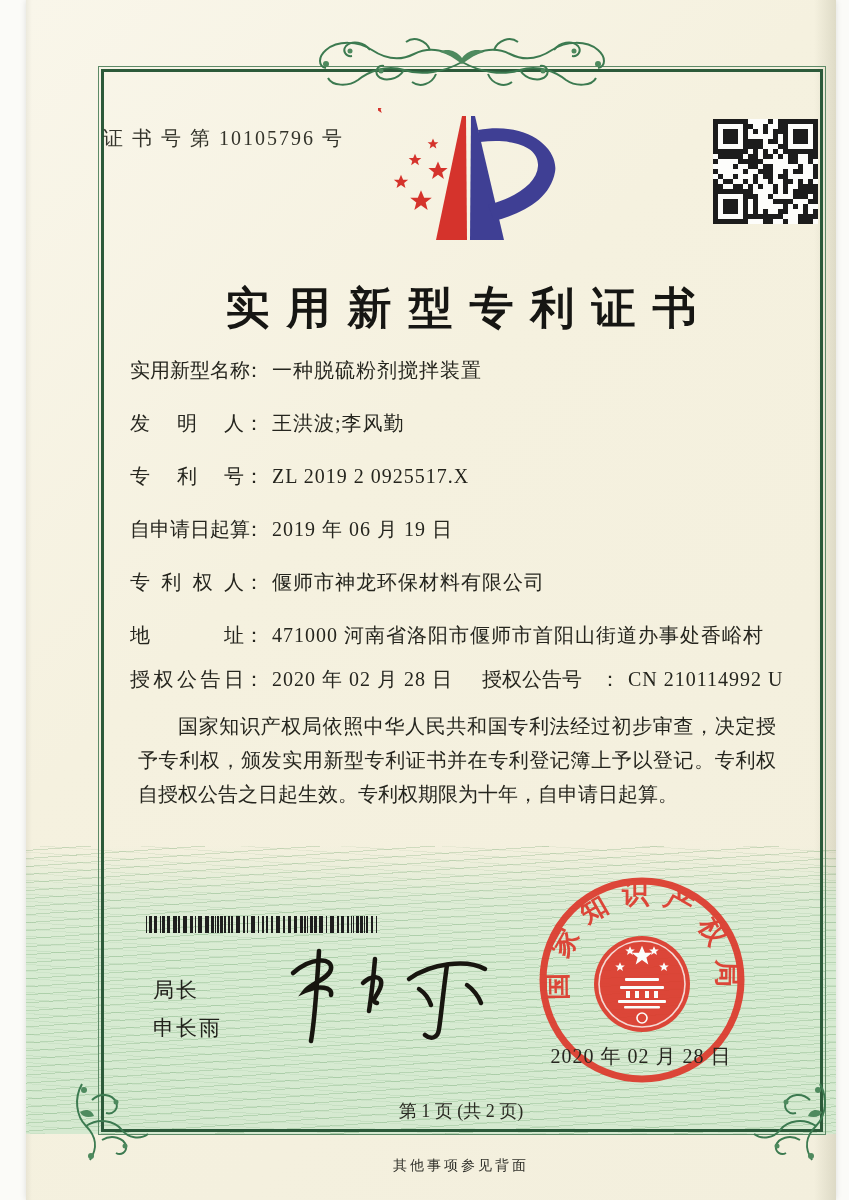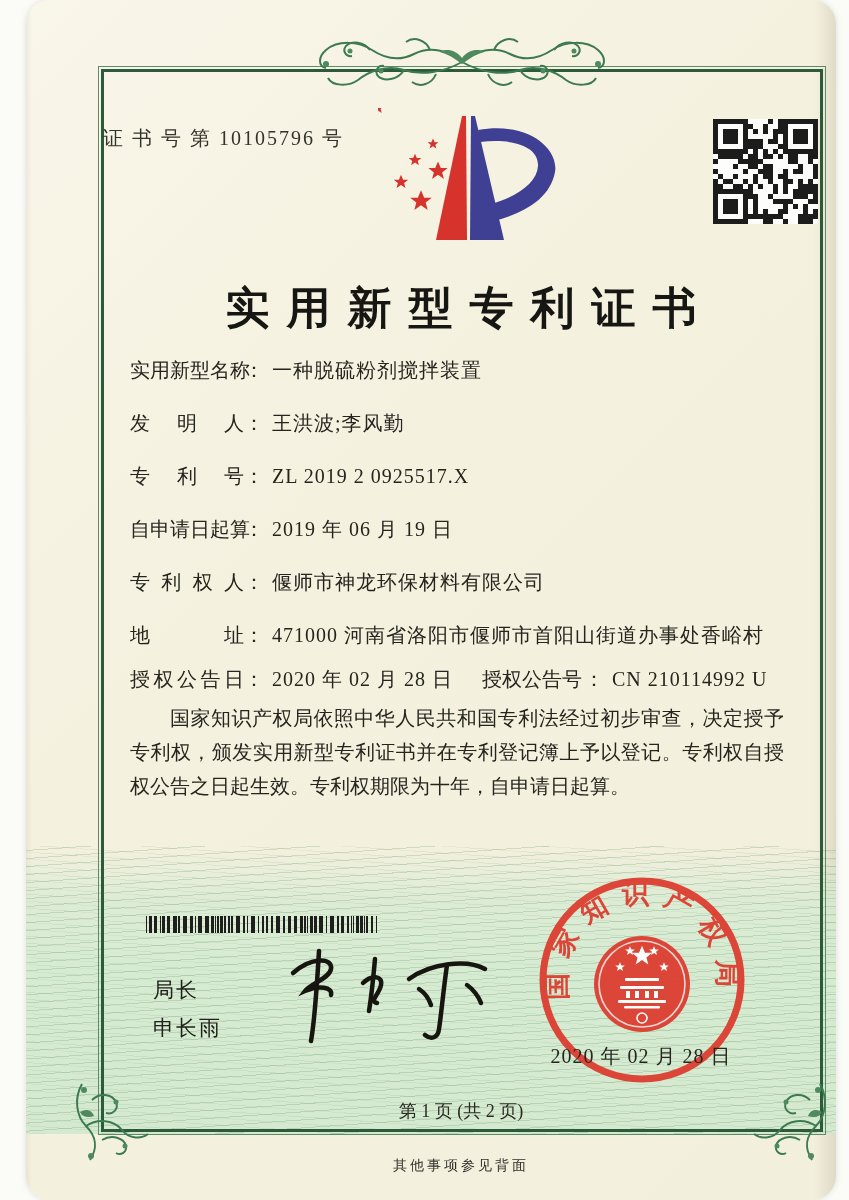--- a/index.html
+++ b/index.html
@@ -4,21 +4,21 @@
 <style>
   html,body{margin:0;padding:0;width:849px;height:1200px;overflow:hidden;
     background:#fbfbf8;font-family:"Liberation Serif","DejaVu Serif",serif;}
   #stage{position:relative;width:849px;height:1200px;}
   
   .paper{position:absolute;left:26px;top:0;right:13px;bottom:0;
     background:
       linear-gradient(90deg, rgba(0,0,0,.05) 0, rgba(0,0,0,0) 6px),
       linear-gradient(270deg, rgba(120,120,90,.18) 0, rgba(0,0,0,0) 22px),
       linear-gradient(135deg, #f9f6ea 0%, #f5f1df 40%, #f3efdd 100%);
-    box-shadow:0 0 6px rgba(0,0,0,.12);border-radius:24px;}
+    box-shadow:0 0 6px rgba(0,0,0,.12);}
   
   .green-zone{position:absolute;left:0;right:0;top:846px;height:288px;
     background:linear-gradient(180deg, rgba(214,234,210,0) 0%, rgba(214,234,210,.75) 18%, #d7ebd2 42%, #d5e9d0 100%);}
   .green-zone .waves{position:absolute;inset:0;
     background:
       repeating-linear-gradient(176deg, rgba(255,255,255,.0) 0 4px, rgba(120,175,125,.28) 4px 5px, rgba(255,255,255,.35) 5px 8px),
       repeating-linear-gradient(184deg, rgba(255,255,255,0) 0 6px, rgba(130,180,135,.14) 6px 7px);
     mix-blend-mode:multiply;}
   
   .frame{position:absolute;left:72px;top:66px;width:726px;height:1067px;
@@ -29,25 +29,25 @@
   .title{left:72px;top:246px;width:726px;text-align:center;font-size:44px;
     font-weight:600;letter-spacing:17px;text-indent:17px;color:#161613;margin-top:33px;}
   
   .row{position:absolute;left:104px;font-size:20px;white-space:nowrap;color:#25251e;}
   .flabel{display:inline-block;width:114px;text-align:justify;text-align-last:justify;vertical-align:bottom;}
   .colon{display:inline-block;margin-right:8px;}
   .fvalue{letter-spacing:1px;}
   .r1{top:357px}.r2{top:410px}.r3{top:463px}.r4{top:516px}.r5{top:569px}.r6{top:622px}
   .grant{top:666px}
   .grant .second{position:absolute;left:352px;top:0;white-space:nowrap;}
-  .grant .second .glabel{margin-right:2px;text-align:center;}
+  .grant .second .glabel{margin-right:18px;text-align:center;}
   
   .paras{position:absolute;left:104px;top:701px;width:654px;font-size:20px;
     line-height:34px;text-align:justify;color:#25251e;}
-  .paras p{margin:0;text-indent:2em;}
+  .paras p{margin:8px;text-indent:2em;}
   
   .barcode{position:absolute;left:120px;top:916px;width:234px;height:17px;}
   
   .sig-title{left:127px;top:976px;font-size:21px;letter-spacing:2px;color:#21211b;}
   .sig-name{left:127px;top:1014px;font-size:21px;letter-spacing:2px;color:#21211b;}
   .handwriting{position:absolute;left:245px;top:945px;}
   
   .seal{position:absolute;left:508px;top:872px;}
   .seal-date{position:absolute;left:500px;top:1043px;width:230px;text-align:center;
     font-size:20px;letter-spacing:1px;color:#26261f;}

